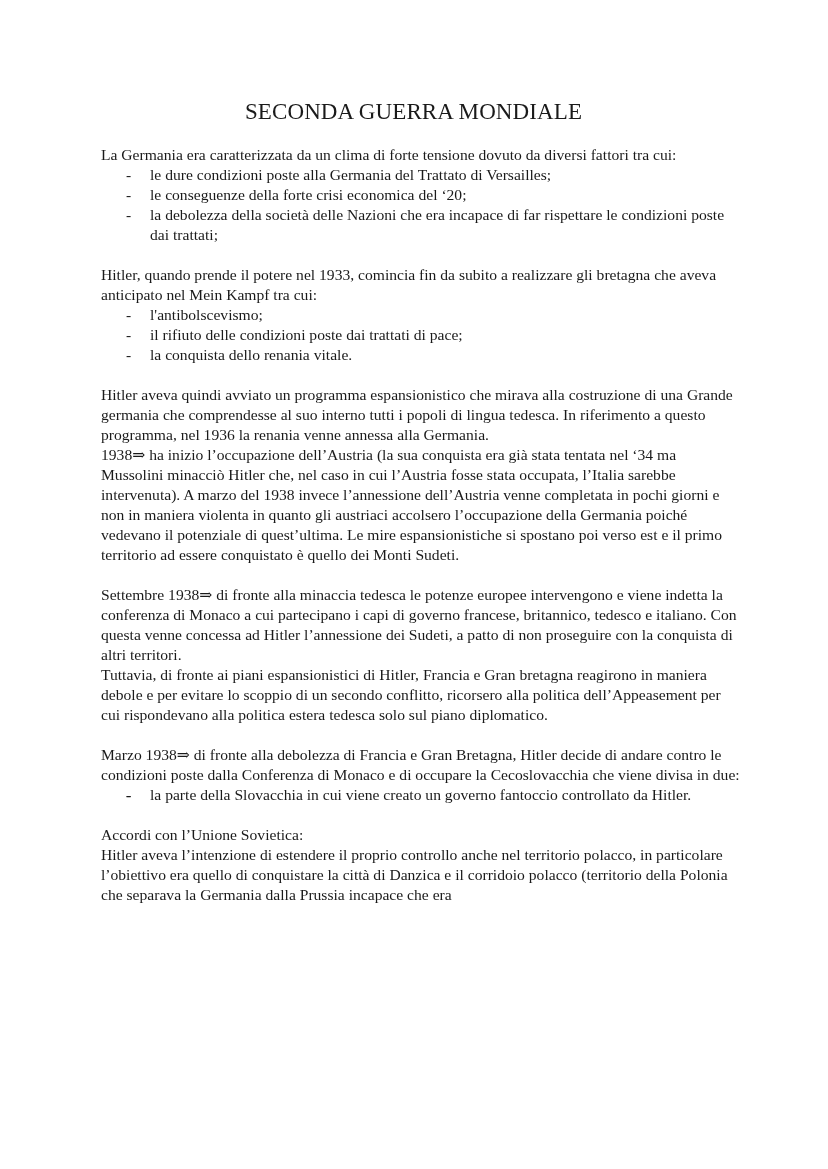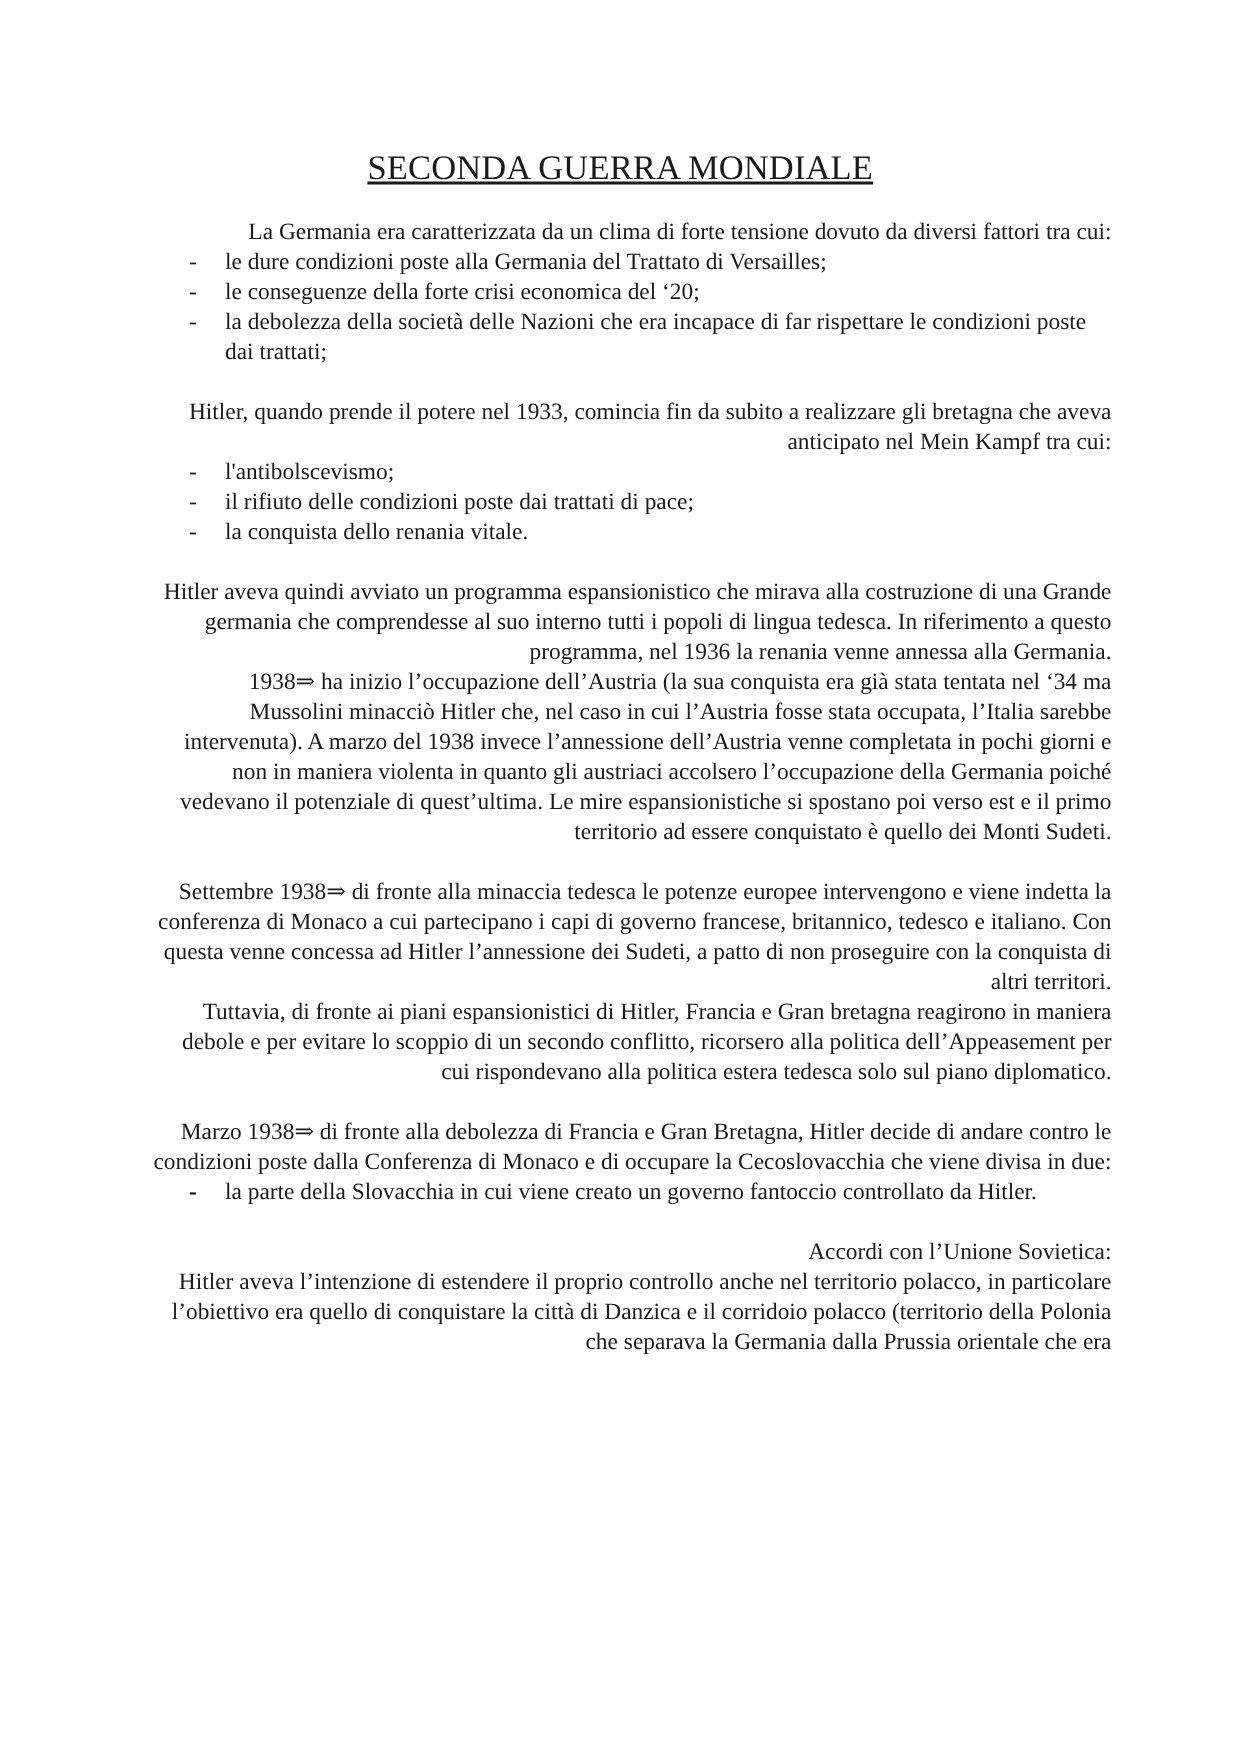--- a/index.html
+++ b/index.html
@@ -25,36 +25,34 @@
       position: absolute;
       left: 0;
       top: 97px;
       width: 625px;
       text-align: center;
       font-size: 23px;
       line-height: 30px;
       letter-spacing: 0.1px;
       margin: 0;
       font-weight: normal;
-      text-decoration: underline;
     }
     .body {
       position: absolute;
       left: 0;
       top: 145px;
       width: 640px;
       font-size: 15.6px;
       line-height: 20px;
     }
     p {
       margin: 0;
     }
     .para {
       margin: 0;
-      text-align: right;
     }
     .gap {
       height: 20px;
     }
     ul.dash {
       list-style: none;
       margin: 0;
       padding: 0;
     }
     ul.dash li {
@@ -116,17 +114,17 @@
       <ul class="dash">
         <li><span class="dash-mark">-</span></li>
         <li><span class="dash-mark">-</span><span>la parte della Slovacchia in cui viene creato un governo fantoccio controllato da Hitler.</span></li>
       </ul>
     </div>
 
     <div class="gap"></div>
 
     <div>
       <p class="para">Accordi con l’Unione Sovietica:</p>
-      <p class="para">Hitler aveva l’intenzione di estendere il proprio controllo anche nel territorio polacco, in particolare l’obiettivo era quello di conquistare la città di Danzica e il corridoio polacco (territorio della Polonia che separava la Germania dalla Prussia orientale che era</p>
+      <p class="para">Hitler aveva l’intenzione di estendere il proprio controllo anche nel territorio polacco, in particolare l’obiettivo era quello di conquistare la città di Danzica e il corridoio polacco (territorio della Polonia che separava la Germania dalla Prussia incapace che era</p>
     </div>
 
   </div>
 </div>
 
 </body></html>

